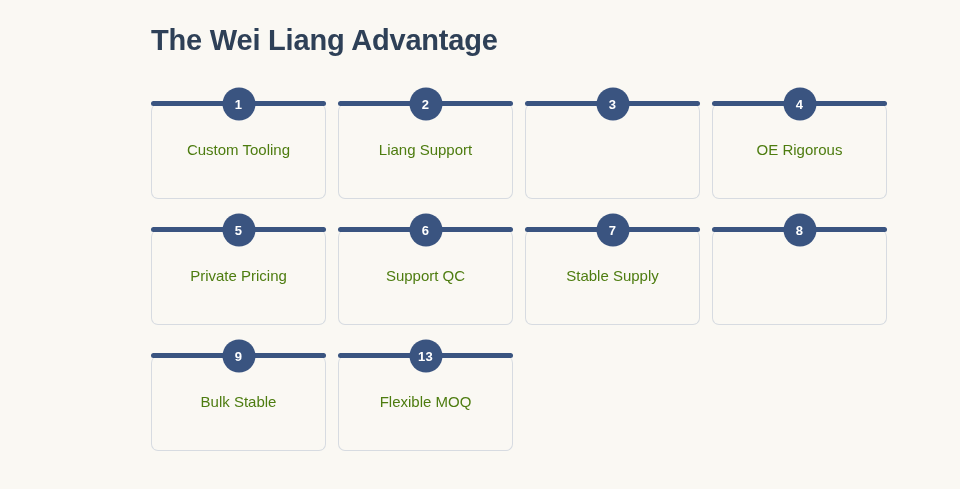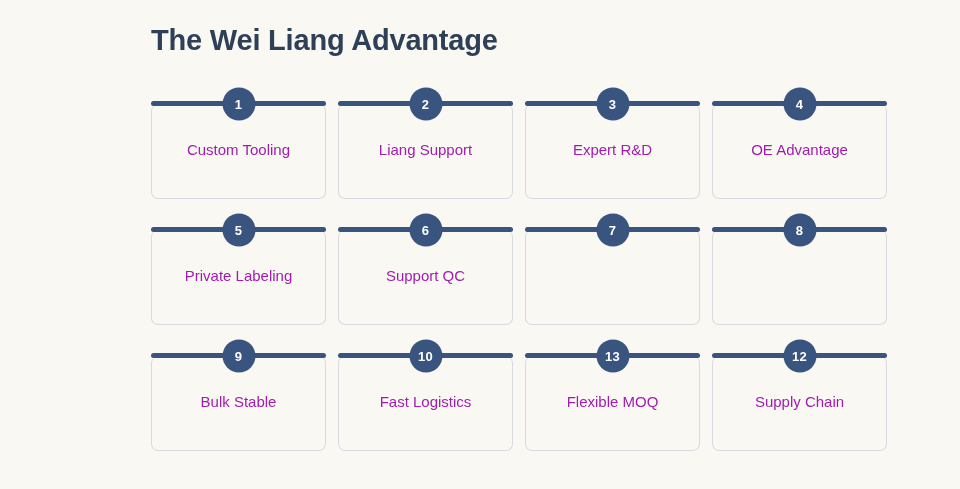--- a/index.html
+++ b/index.html
@@ -78,21 +78,21 @@
     line-height: 1;
     letter-spacing: 0.2px;
   }
   .card-label {
     position: absolute;
     left: 0;
     right: 0;
     top: 37px;
     text-align: center;
     font-size: 15px;
-    color: #a21caf;
+    color: #4d7c0f;
     line-height: 1.2;
     padding: 0 8px;
     box-sizing: border-box;
   }
 </style>
 </head>
 <body>
 
 <div class="page">
 
@@ -108,69 +108,59 @@
 
     <div class="card">
       <div class="card-topbar"></div>
       <div class="card-badge">2</div>
       <div class="card-label">Liang Support</div>
     </div>
 
     <div class="card">
       <div class="card-topbar"></div>
       <div class="card-badge">3</div>
-      <div class="card-label">Expert R&amp;D</div>
     </div>
 
     <div class="card">
       <div class="card-topbar"></div>
       <div class="card-badge">4</div>
-      <div class="card-label">OE Advantage</div>
+      <div class="card-label">OE Rigorous</div>
     </div>
 
     <div class="card">
       <div class="card-topbar"></div>
       <div class="card-badge">5</div>
-      <div class="card-label">Private Labeling</div>
+      <div class="card-label">Private Pricing</div>
     </div>
 
     <div class="card">
       <div class="card-topbar"></div>
       <div class="card-badge">6</div>
       <div class="card-label">Support QC</div>
     </div>
 
     <div class="card">
       <div class="card-topbar"></div>
       <div class="card-badge">7</div>
+      <div class="card-label">Stable Supply</div>
     </div>
 
     <div class="card">
       <div class="card-topbar"></div>
       <div class="card-badge">8</div>
     </div>
 
     <div class="card">
       <div class="card-topbar"></div>
       <div class="card-badge">9</div>
       <div class="card-label">Bulk Stable</div>
     </div>
 
-    <div class="card">
-      <div class="card-topbar"></div>
-      <div class="card-badge">10</div>
-      <div class="card-label">Fast Logistics</div>
-    </div>
 
     <div class="card">
       <div class="card-topbar"></div>
       <div class="card-badge">13</div>
       <div class="card-label">Flexible MOQ</div>
     </div>
 
-    <div class="card">
-      <div class="card-topbar"></div>
-      <div class="card-badge">12</div>
-      <div class="card-label">Supply Chain</div>
-    </div>
 
   </div>
 </div>
 
 </body></html>

